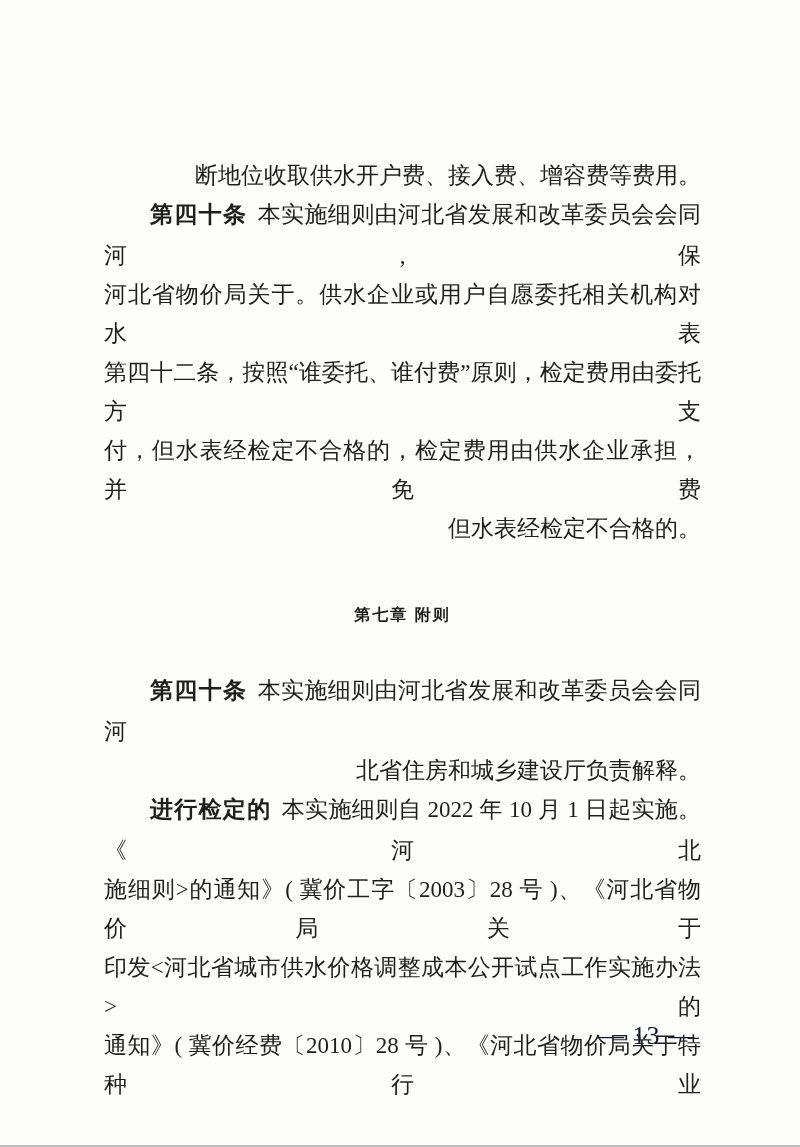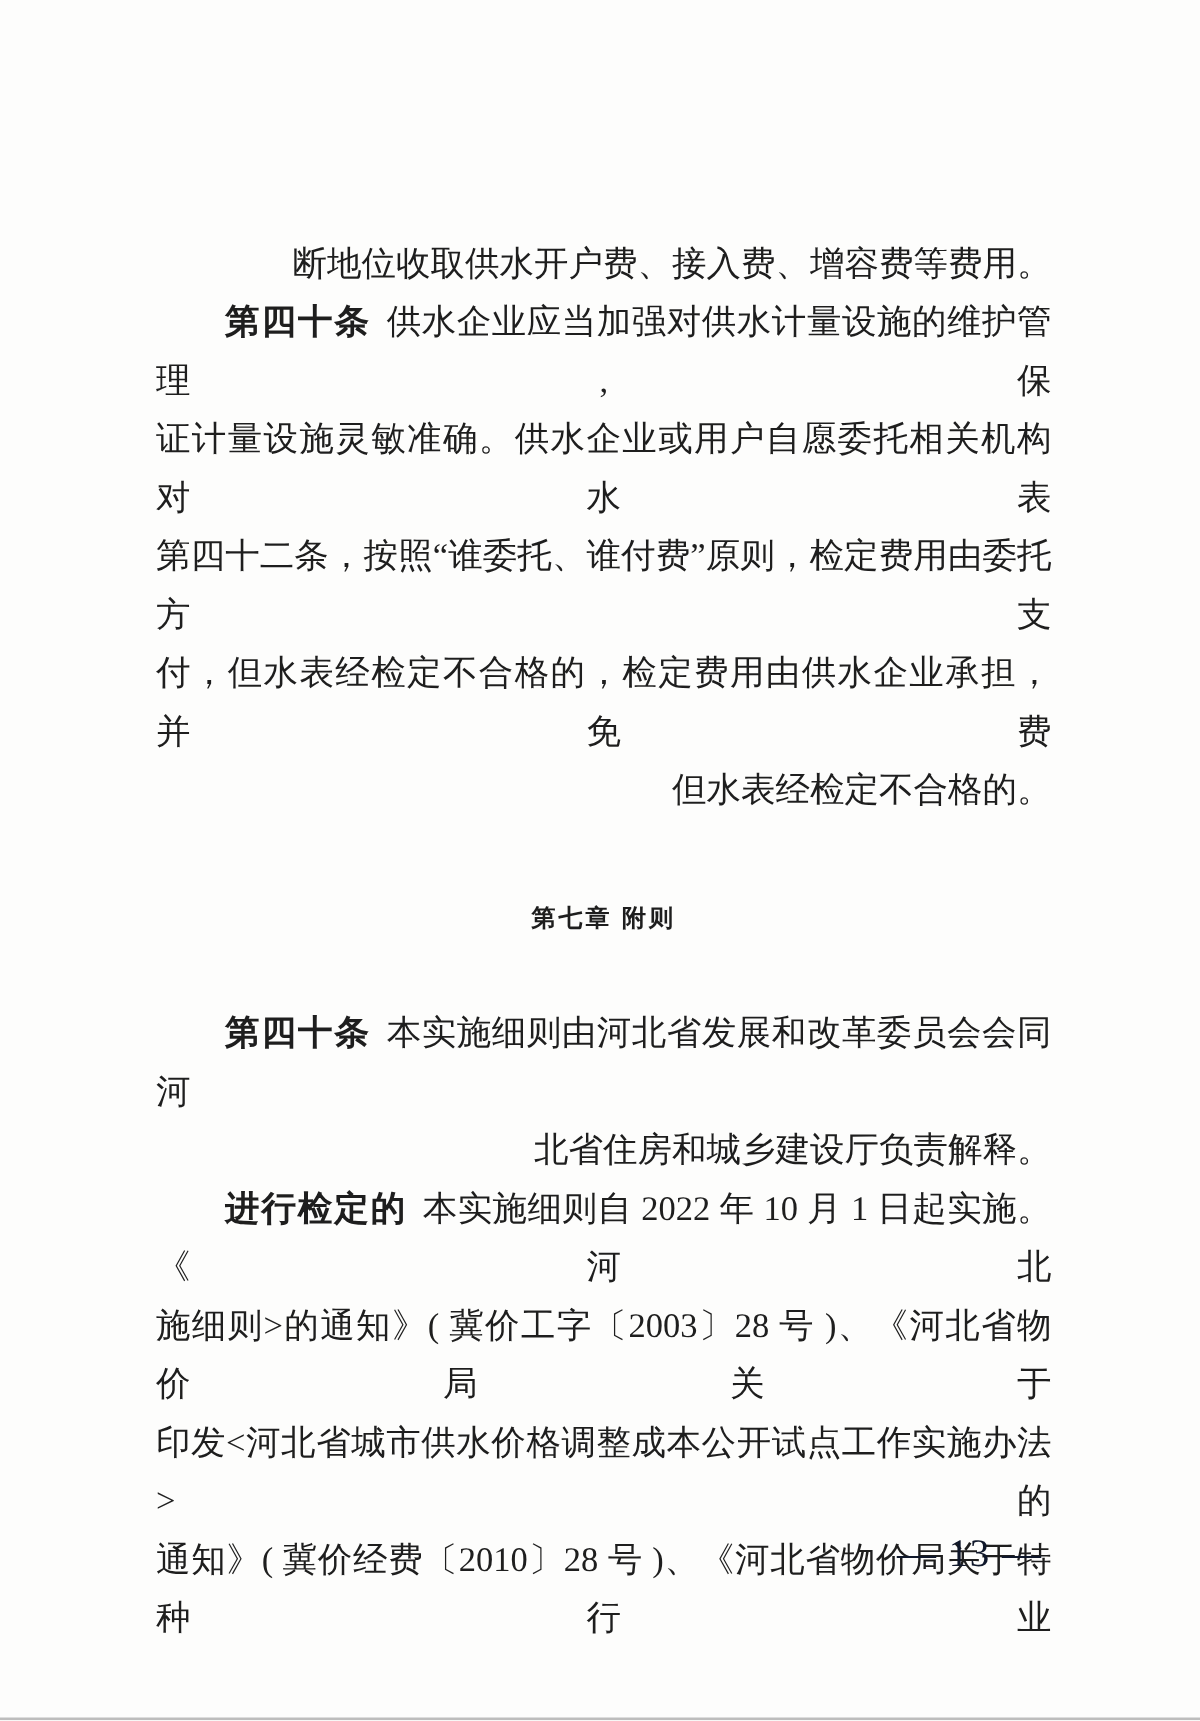--- a/index.html
+++ b/index.html
@@ -24,21 +24,21 @@
   .line.full {
     white-space: normal;
     text-align: justify;
     text-align-last: justify;
     text-justify: inter-character;
   }
   .line.last { text-align: right; }
   .line.indent { text-indent: 46px; }
   .label {
     font-weight: 700;
-    font-family: Liberation Serif, serif;
+    font-family: Liberation Mono, monospace;
     margin-right: 0.45em;
     letter-spacing: 1px;
   }
   .chapter-heading {
     margin-top: 47px;
     margin-bottom: 37px;
     text-align: center;
     text-align-last: center;
     font-size: 16px;
     font-weight: 700;
@@ -65,22 +65,22 @@
   }
 </style>
 </head>
 <body>
 
 <div class="page">
   <div class="text-block">
 
     <div class="line last"><span>断地位收取供水开户费、接入费、增容费等费用。</span></div>
 
-    <div class="line full indent"><span class="label">第四十条</span><span>供水企业应当加强对供水计量设施的维护管理,保</span></div>
-    <div class="line full"><span>证计量设施灵敏准确。供水企业或用户自愿委托相关机构对水表</span></div>
+    <div class="line full indent"><span class="label">第四十条</span><span>本实施细则由河北省发展和改革委员会会同河,保</span></div>
+    <div class="line full"><span>河北省物价局关于。供水企业或用户自愿委托相关机构对水表</span></div>
     <div class="line full"><span>第四十二条，按照“谁委托、谁付费”原则，检定费用由委托方支</span></div>
     <div class="line full"><span>付，但水表经检定不合格的，检定费用由供水企业承担，并免费</span></div>
     <div class="line last"><span>但水表经检定不合格的。</span></div>
 
     <div class="chapter-heading">第七章 附则</div>
 
     <div class="line full indent"><span class="label">第四十条</span><span>本实施细则由河北省发展和改革委员会会同河</span></div>
     <div class="line last"><span>北省住房和城乡建设厅负责解释。</span></div>
 
     <div class="line full indent"><span class="label">进行检定的</span><span>本实施细则自 2022 年 10 月 1 日起实施。《河北</span></div>

